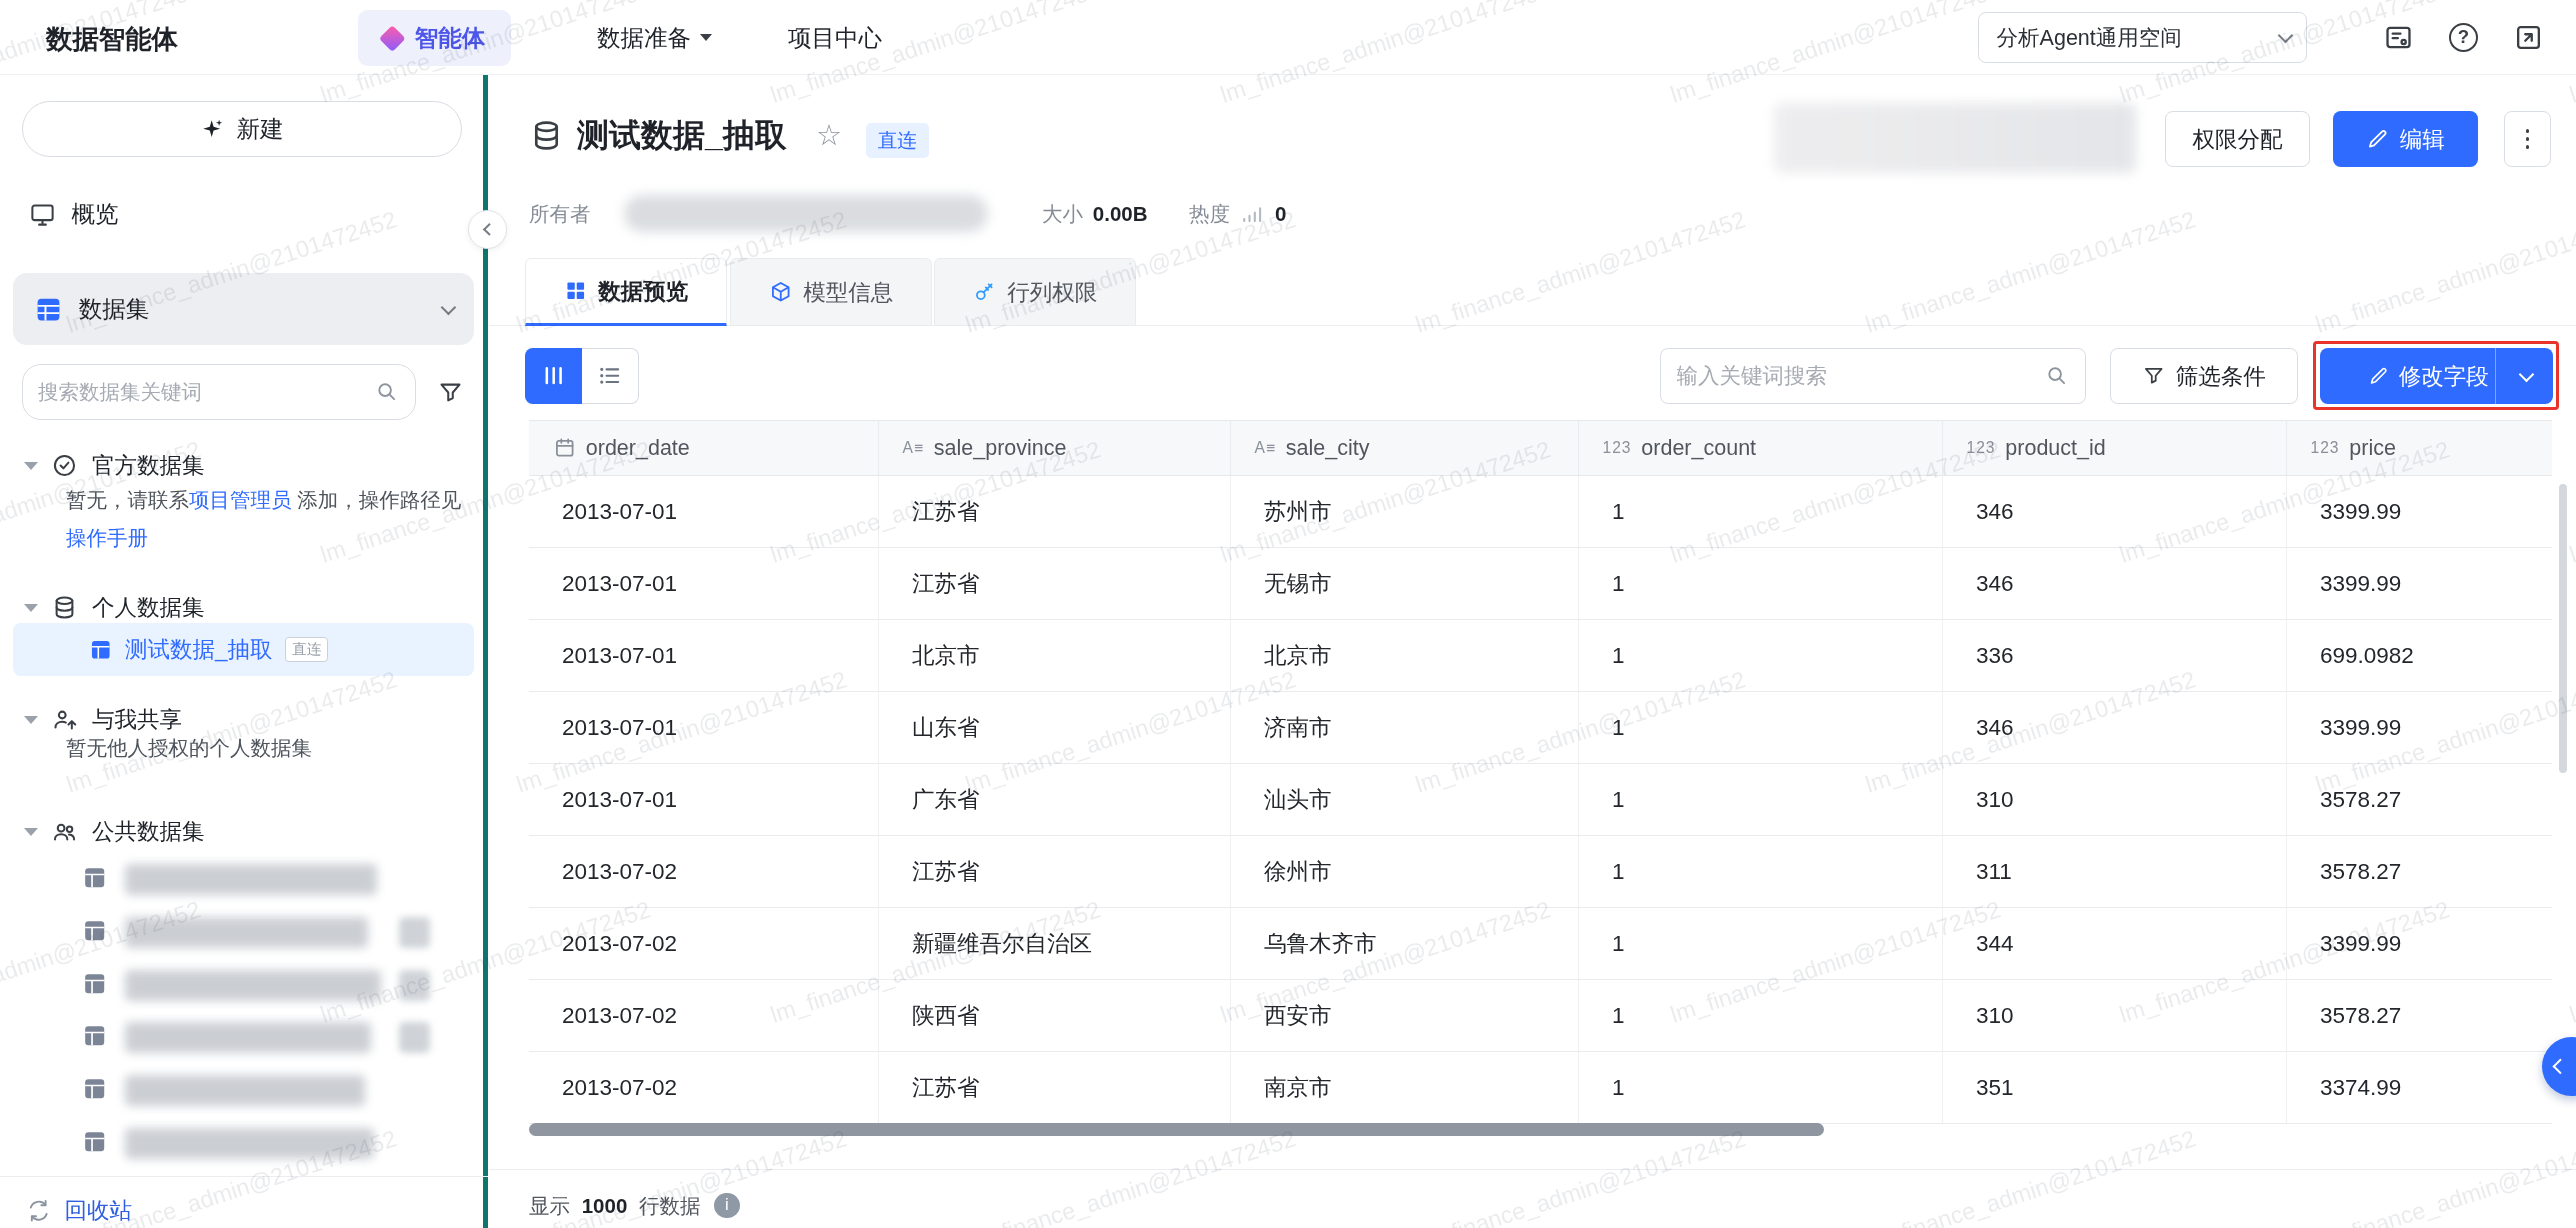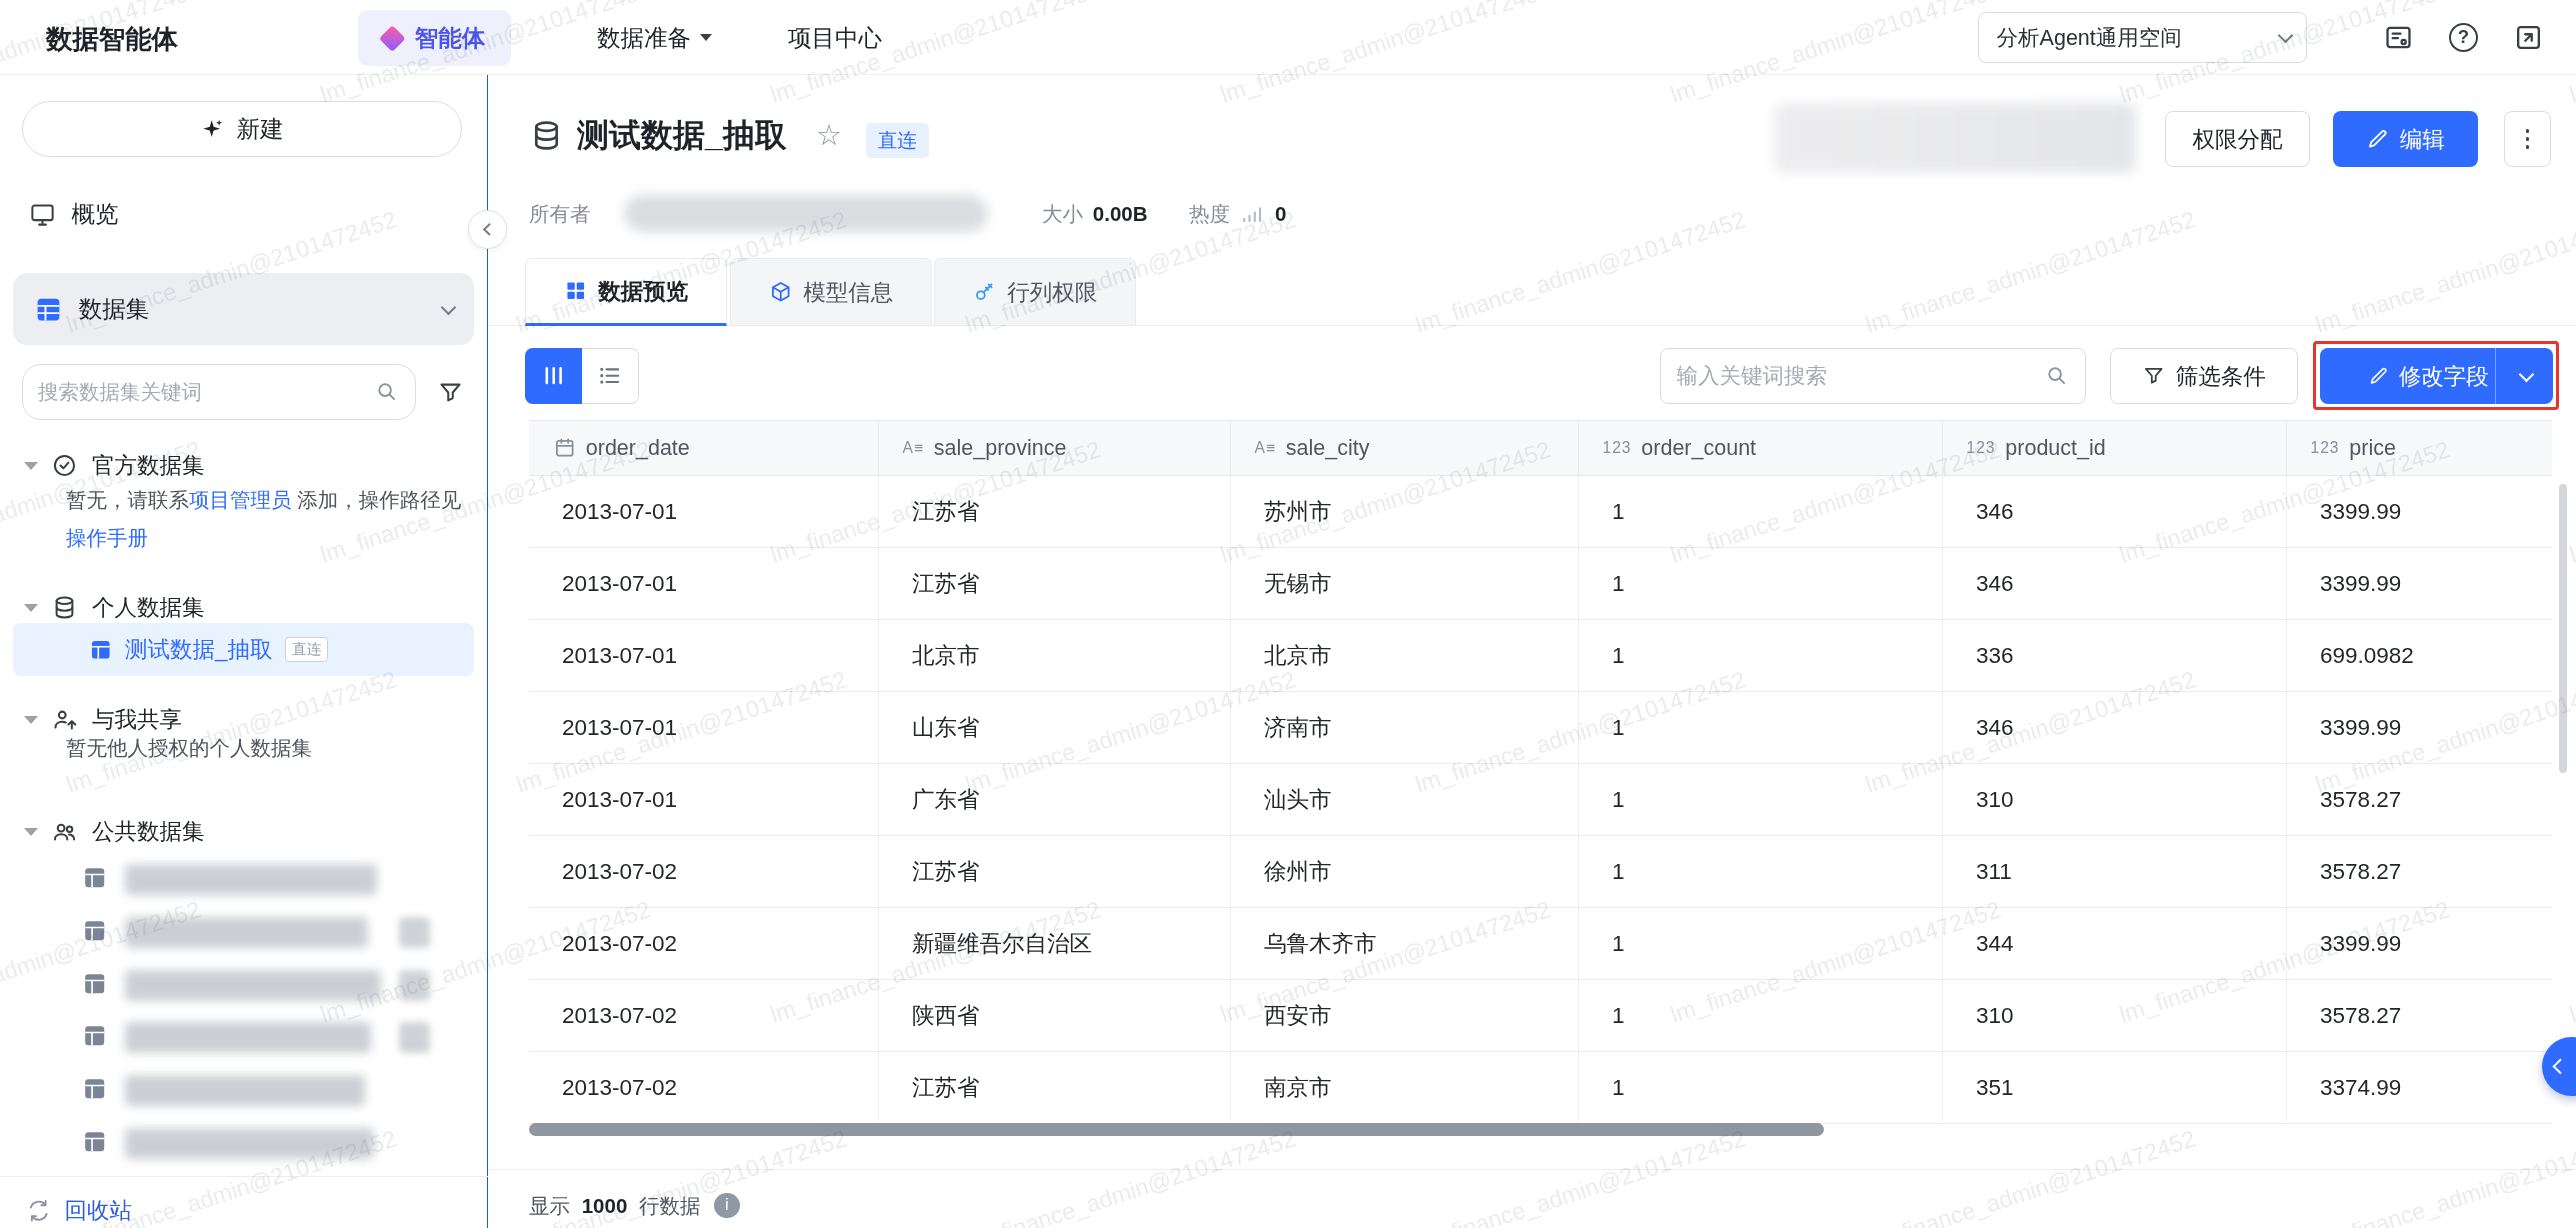--- a/index.html
+++ b/index.html
@@ -3,21 +3,21 @@
 <meta charset="utf-8">
 <style>
   * { margin:0; padding:0; box-sizing:border-box; }
   html,body { width:2576px; height:1228px; overflow:hidden; }
   body { font-family:"Liberation Sans","DejaVu Sans",sans-serif; background:#fff; color:#1f2329; position:relative; }
   svg { display:block; }
   input { font-family:inherit; }
 
   
   #topbar { position:absolute; top:0; left:0; width:2576px; height:75px; background:#fff; border-bottom:1px solid #eef0f2; z-index:10; }
-  #sidebar { position:absolute; top:75px; left:0; width:488px; height:1153px; background:#fff; border-right:1px solid #0f766e; z-index:5; overflow:visible; }
+  #sidebar { position:absolute; top:75px; left:0; width:488px; height:1153px; background:#fff; border-right:5px solid #0f766e; z-index:5; overflow:visible; }
   #main { position:absolute; top:75px; left:489px; width:2087px; height:1153px; background:#fff; z-index:1; }
   #watermark { position:absolute; inset:0; z-index:60; pointer-events:none; overflow:hidden; }
   .wm { position:absolute; transform:rotate(-18deg); font-size:23.5px; color:rgba(45,55,75,.10); white-space:nowrap; }
 
   
   .app-title { position:absolute; left:46px; top:21.5px; font-size:26.4px; font-weight:bold; }
   .nav-pill { position:absolute; left:358px; top:9.8px; height:56px; padding:0 25.4px; background:#eef0fc; border-radius:9.8px; display:flex; align-items:center; gap:12.7px; color:#4d56e8; font-size:23.5px; font-weight:600; }
   .diamond { width:18.6px; height:18.6px; background:linear-gradient(135deg,#ff5ca8,#8a5cff); border-radius:3.9px; transform:rotate(45deg); }
   .nav-item { position:absolute; top:0; height:75px; display:flex; align-items:center; gap:9px; font-size:23.5px; color:#1f2329; cursor:pointer; }
   .caret-down { width:0; height:0; border-left:6.8px solid transparent; border-right:6.8px solid transparent; border-top:7.8px solid #3a3f45; }

